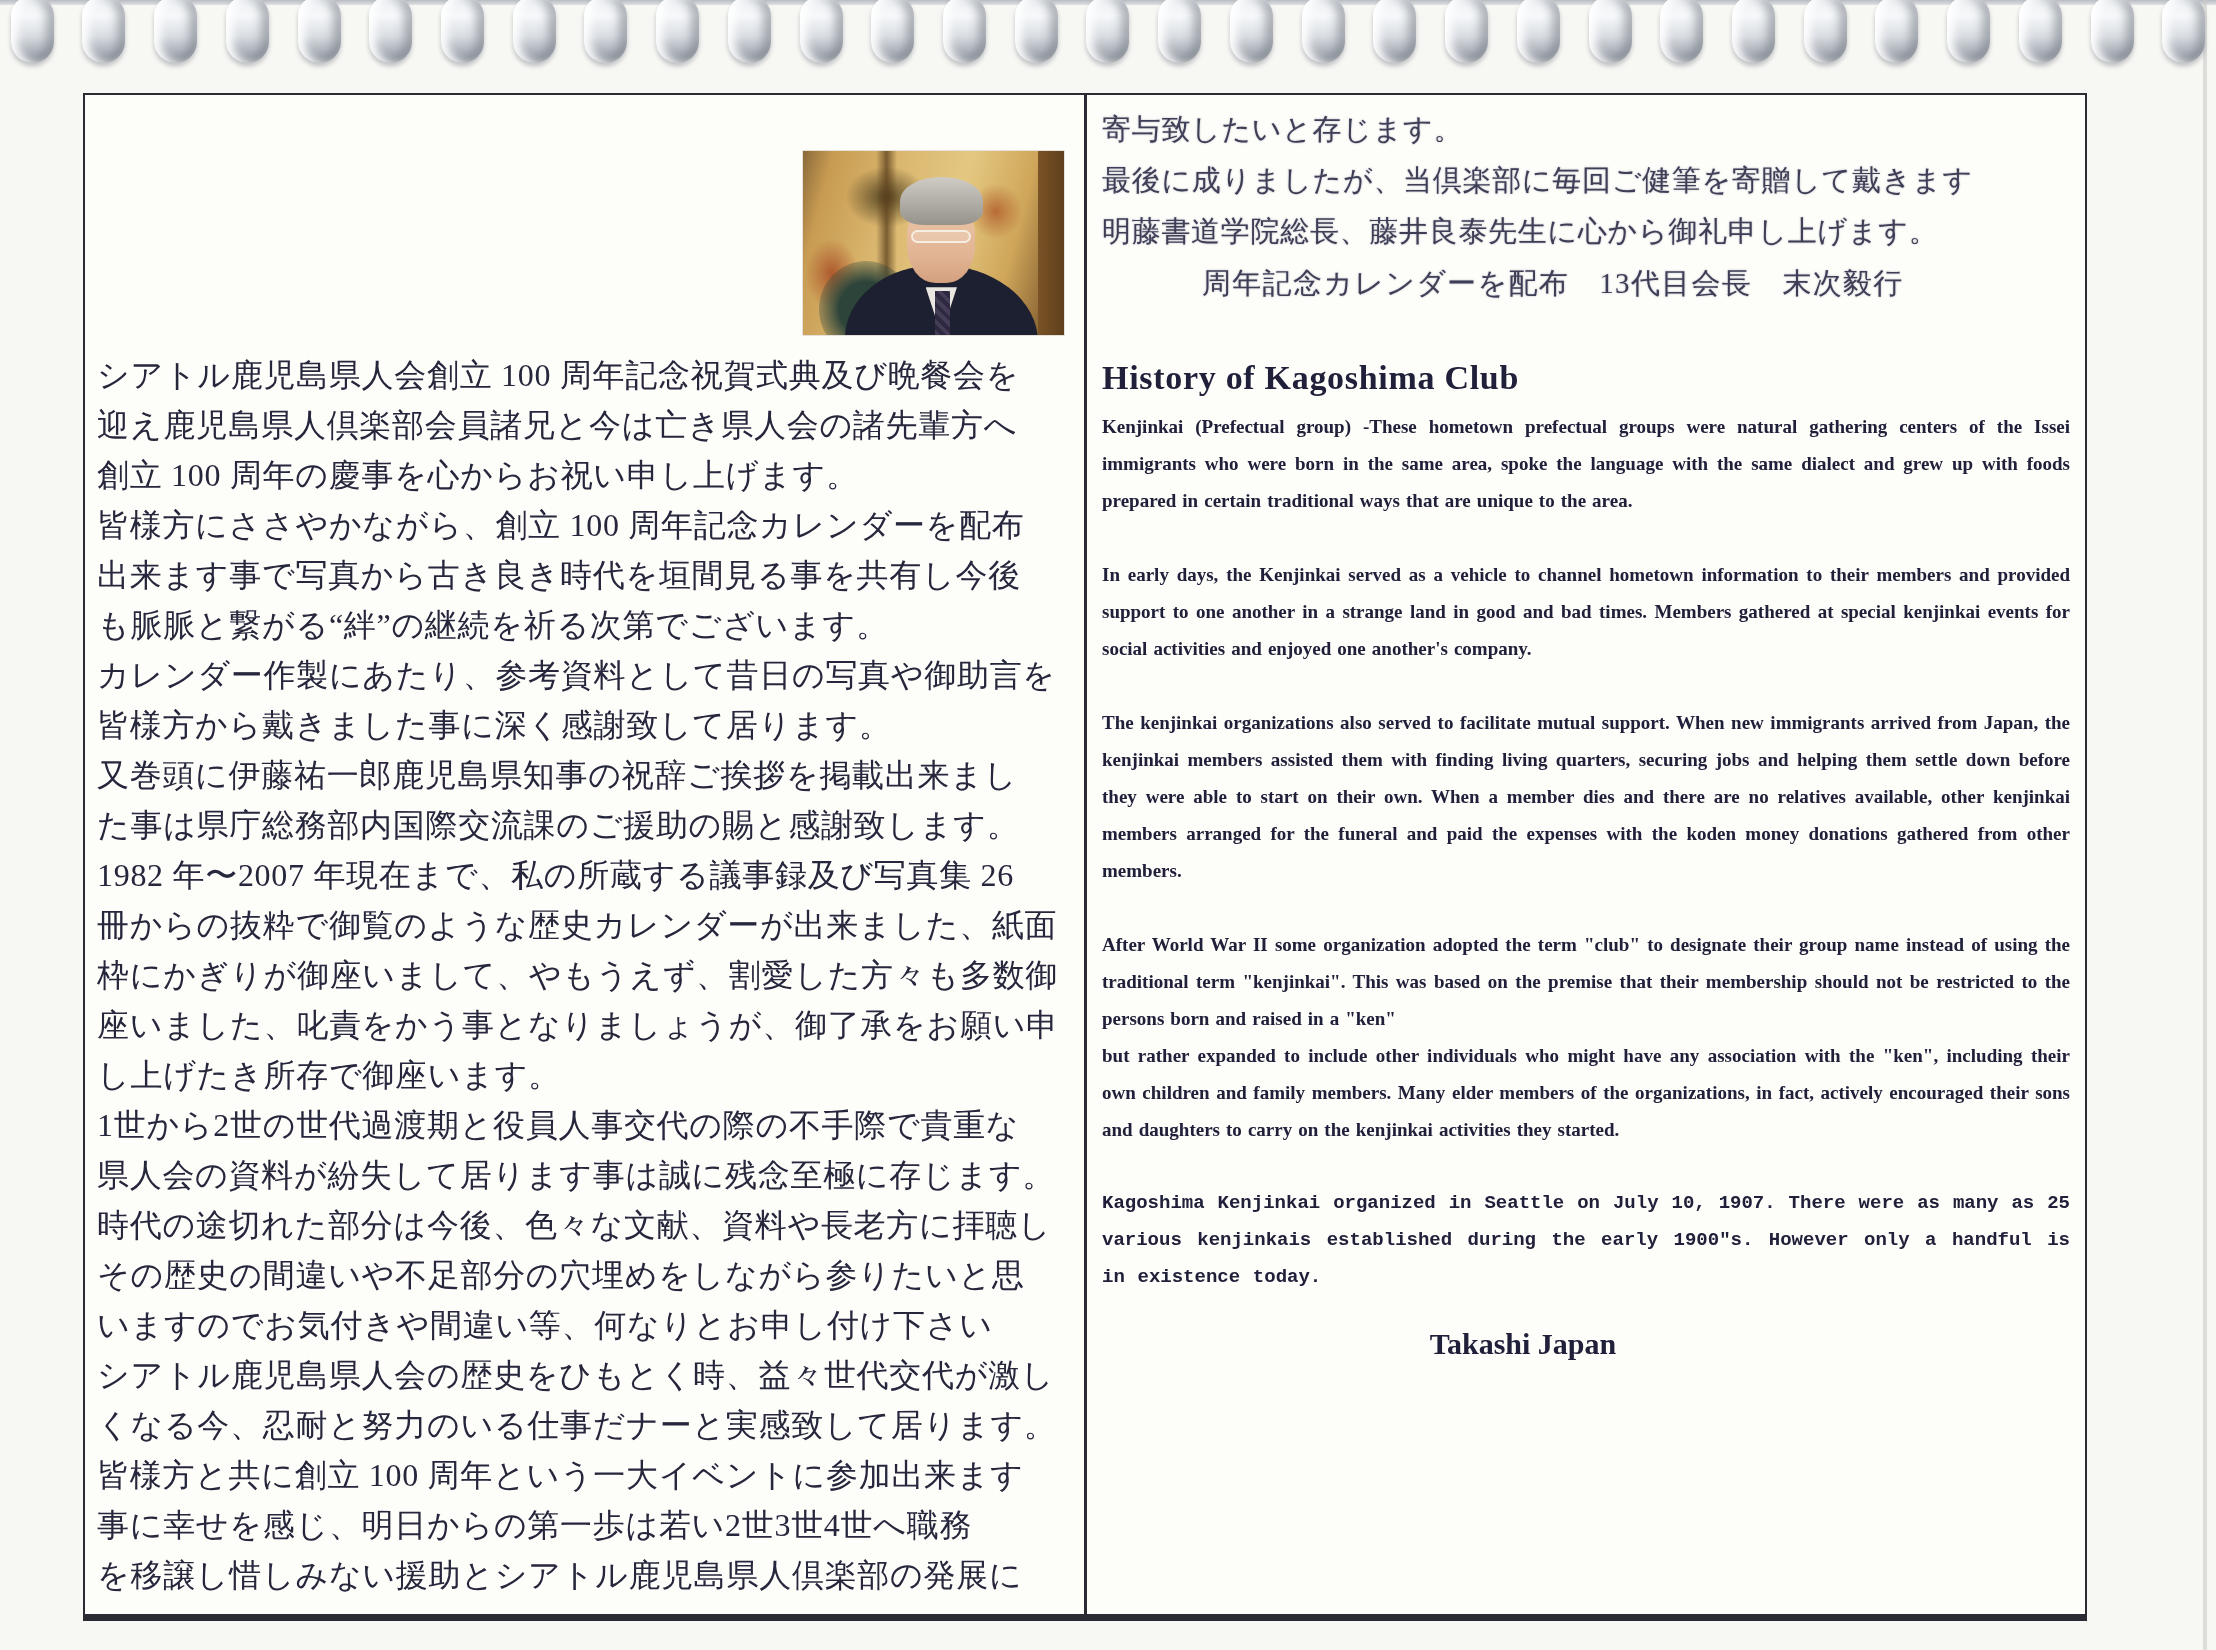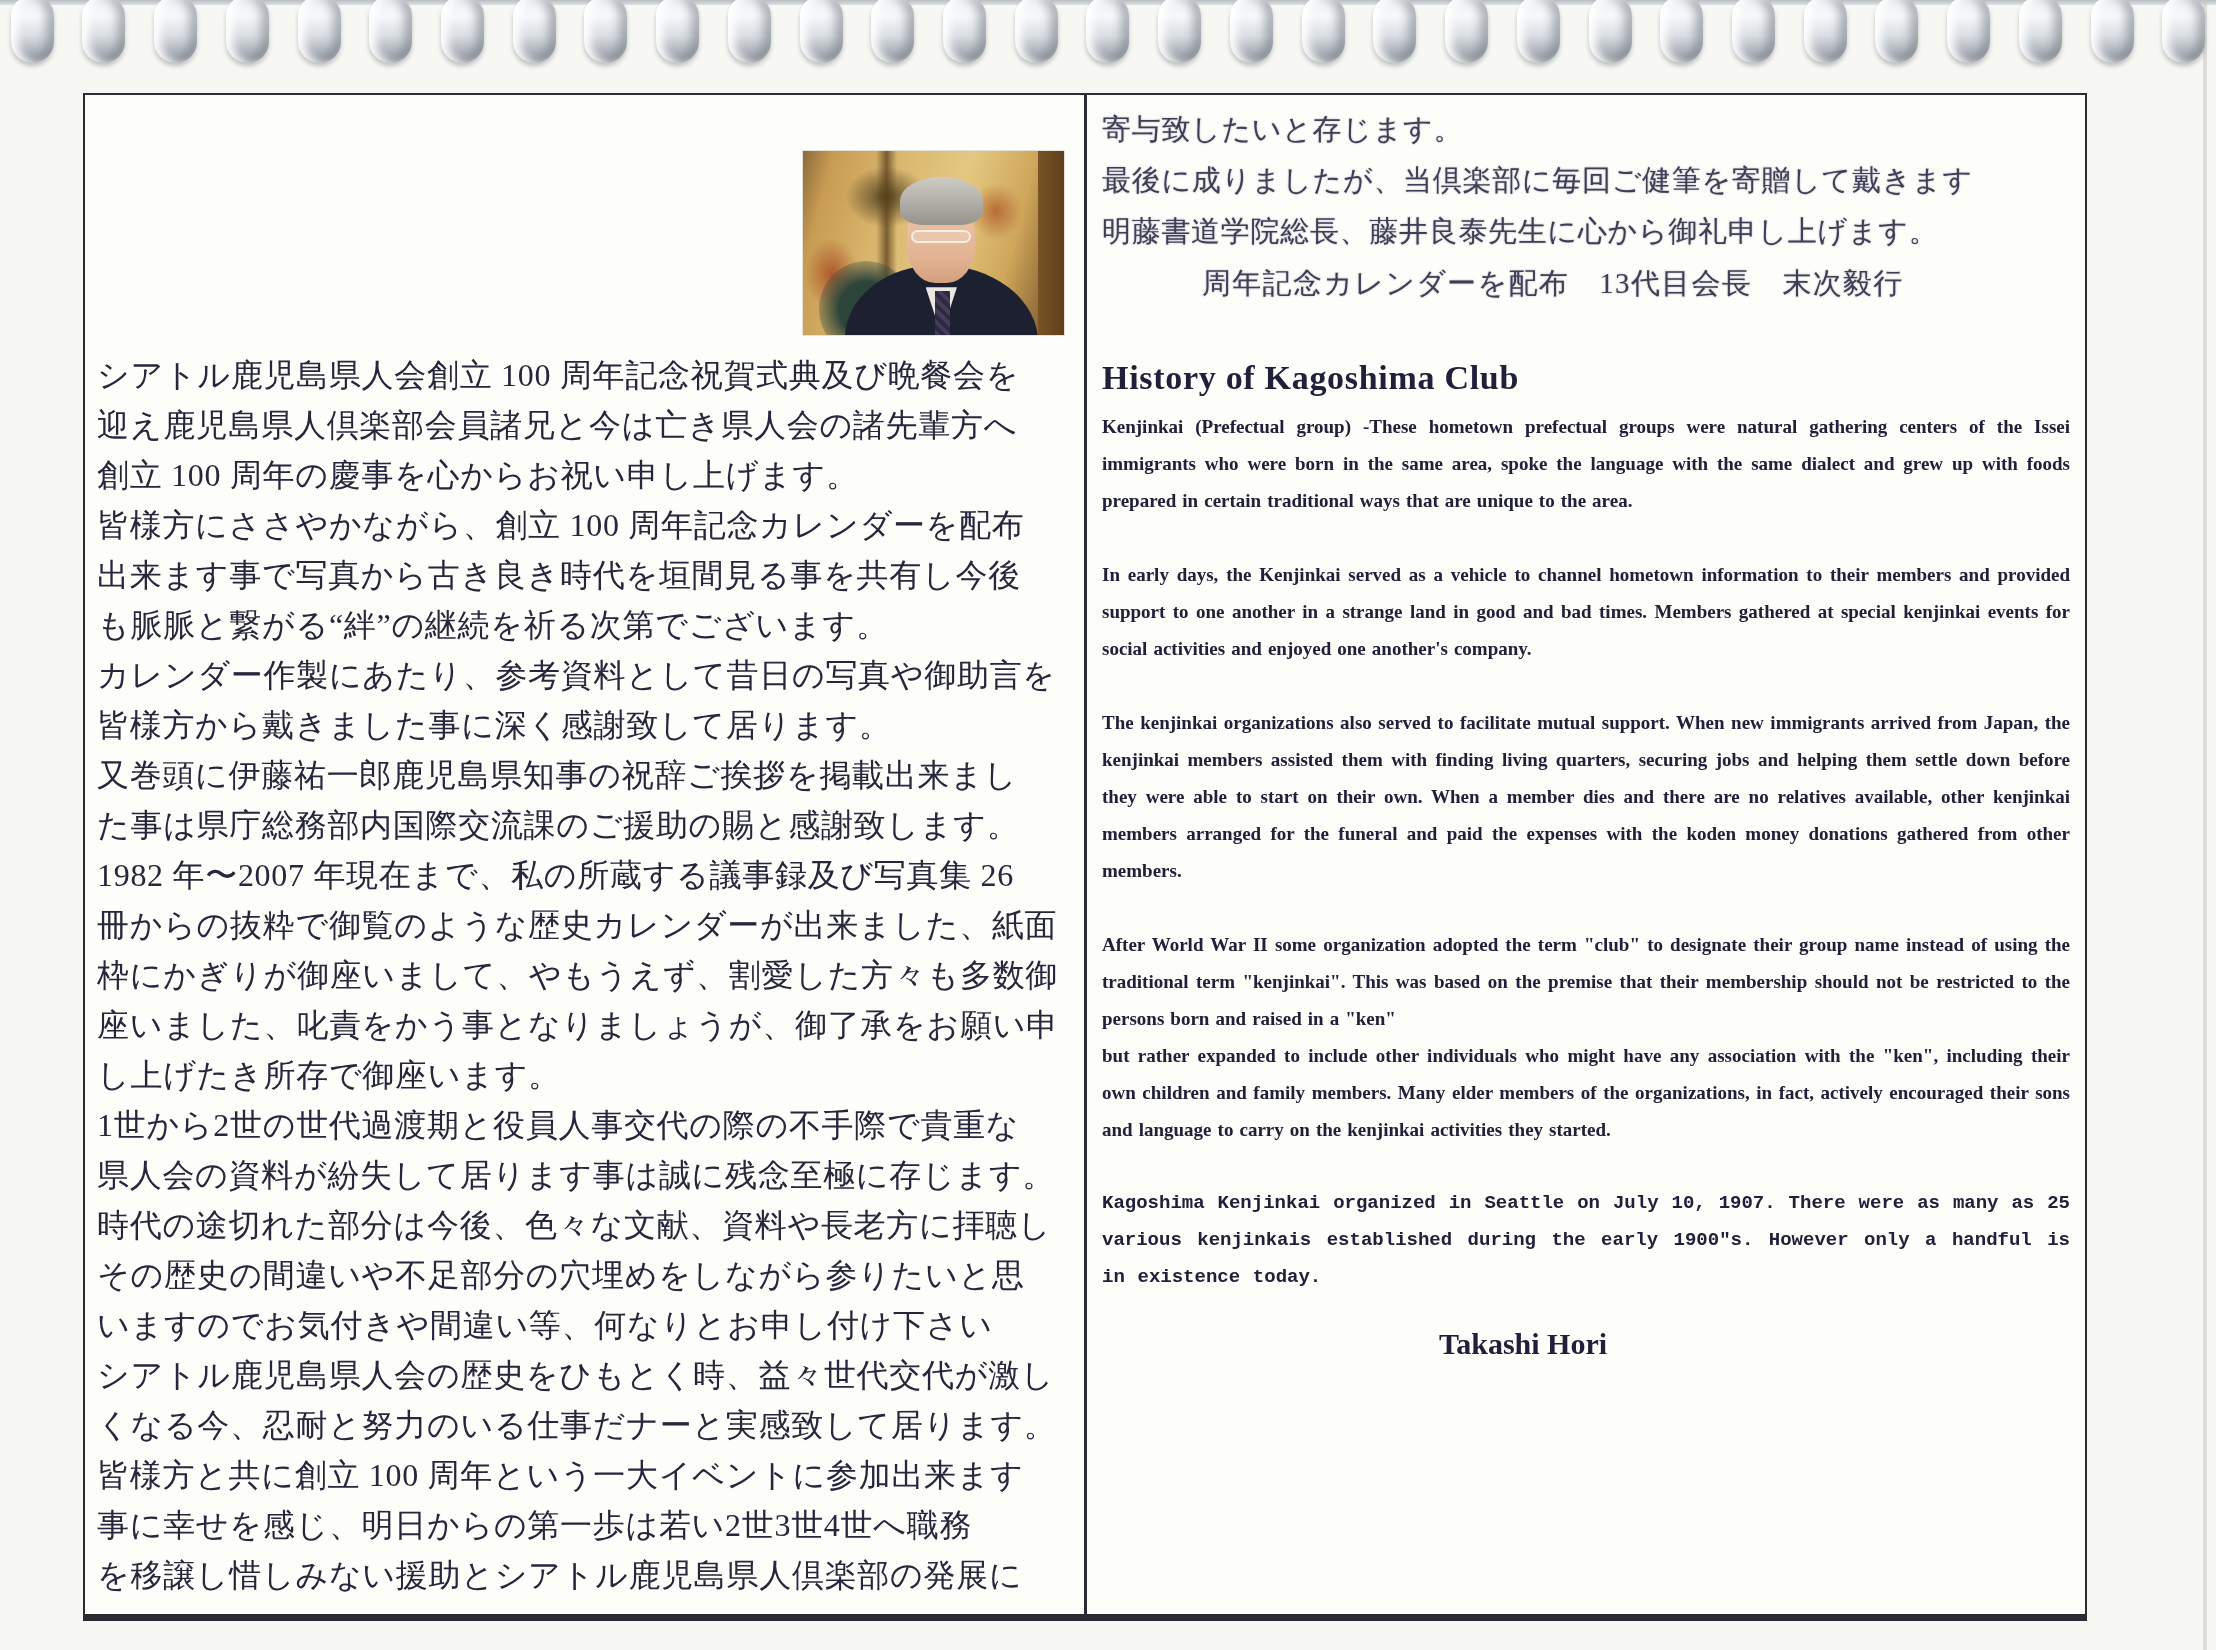--- a/index.html
+++ b/index.html
@@ -209,19 +209,19 @@
 
   <div class="ja-right-attrib">周年記念カレンダーを配布　13代目会長　末次毅行</div>
 
 
   <div class="en-block">
     <div class="en-heading">History of Kagoshima Club</div>
     <p class="en-p">Kenjinkai (Prefectual group) -These hometown prefectual groups were natural gathering centers of the Issei immigrants who were born in the same area, spoke the language with the same dialect and grew up with foods prepared in certain traditional ways that are unique to the area.</p>
     <p class="en-p">In early days, the Kenjinkai served as a vehicle to channel hometown information to their members and provided support to one another in a strange land in good and bad times. Members gathered at special kenjinkai events for social activities and enjoyed one another's company.</p>
     <p class="en-p">The kenjinkai organizations also served to facilitate mutual support. When new immigrants arrived from Japan, the kenjinkai members assisted them with finding living quarters, securing jobs and helping them settle down before they were able to start on their own. When a member dies and there are no relatives available, other kenjinkai members arranged for the funeral and paid the expenses with the koden money donations gathered from other members.</p>
     <p class="en-p no-gap">After World War II some organization adopted the term "club" to designate their group name instead of using the traditional term "kenjinkai". This was based on the premise that their membership should not be restricted to the persons born and raised in a "ken"</p>
-    <p class="en-p">but rather expanded to include other individuals who might have any association with the "ken", including their own children and family members. Many elder members of the organizations, in fact, actively encouraged their sons and language to carry on the kenjinkai activities they started.</p>
+    <p class="en-p">but rather expanded to include other individuals who might have any association with the "ken", including their own children and family members. Many elder members of the organizations, in fact, actively encouraged their sons and daughters to carry on the kenjinkai activities they started.</p>
     <p class="en-p small-gap">Kagoshima Kenjinkai organized in Seattle on July 10, 1907. There were as many as 25 various kenjinkais established during the early 1900"s. However only a handful is in existence today.</p>
-    <div class="en-sig">Takashi Hori</div>
+    <div class="en-sig">Takashi Japan</div>
   </div>
 
 </div>
 
 
 </body></html>

